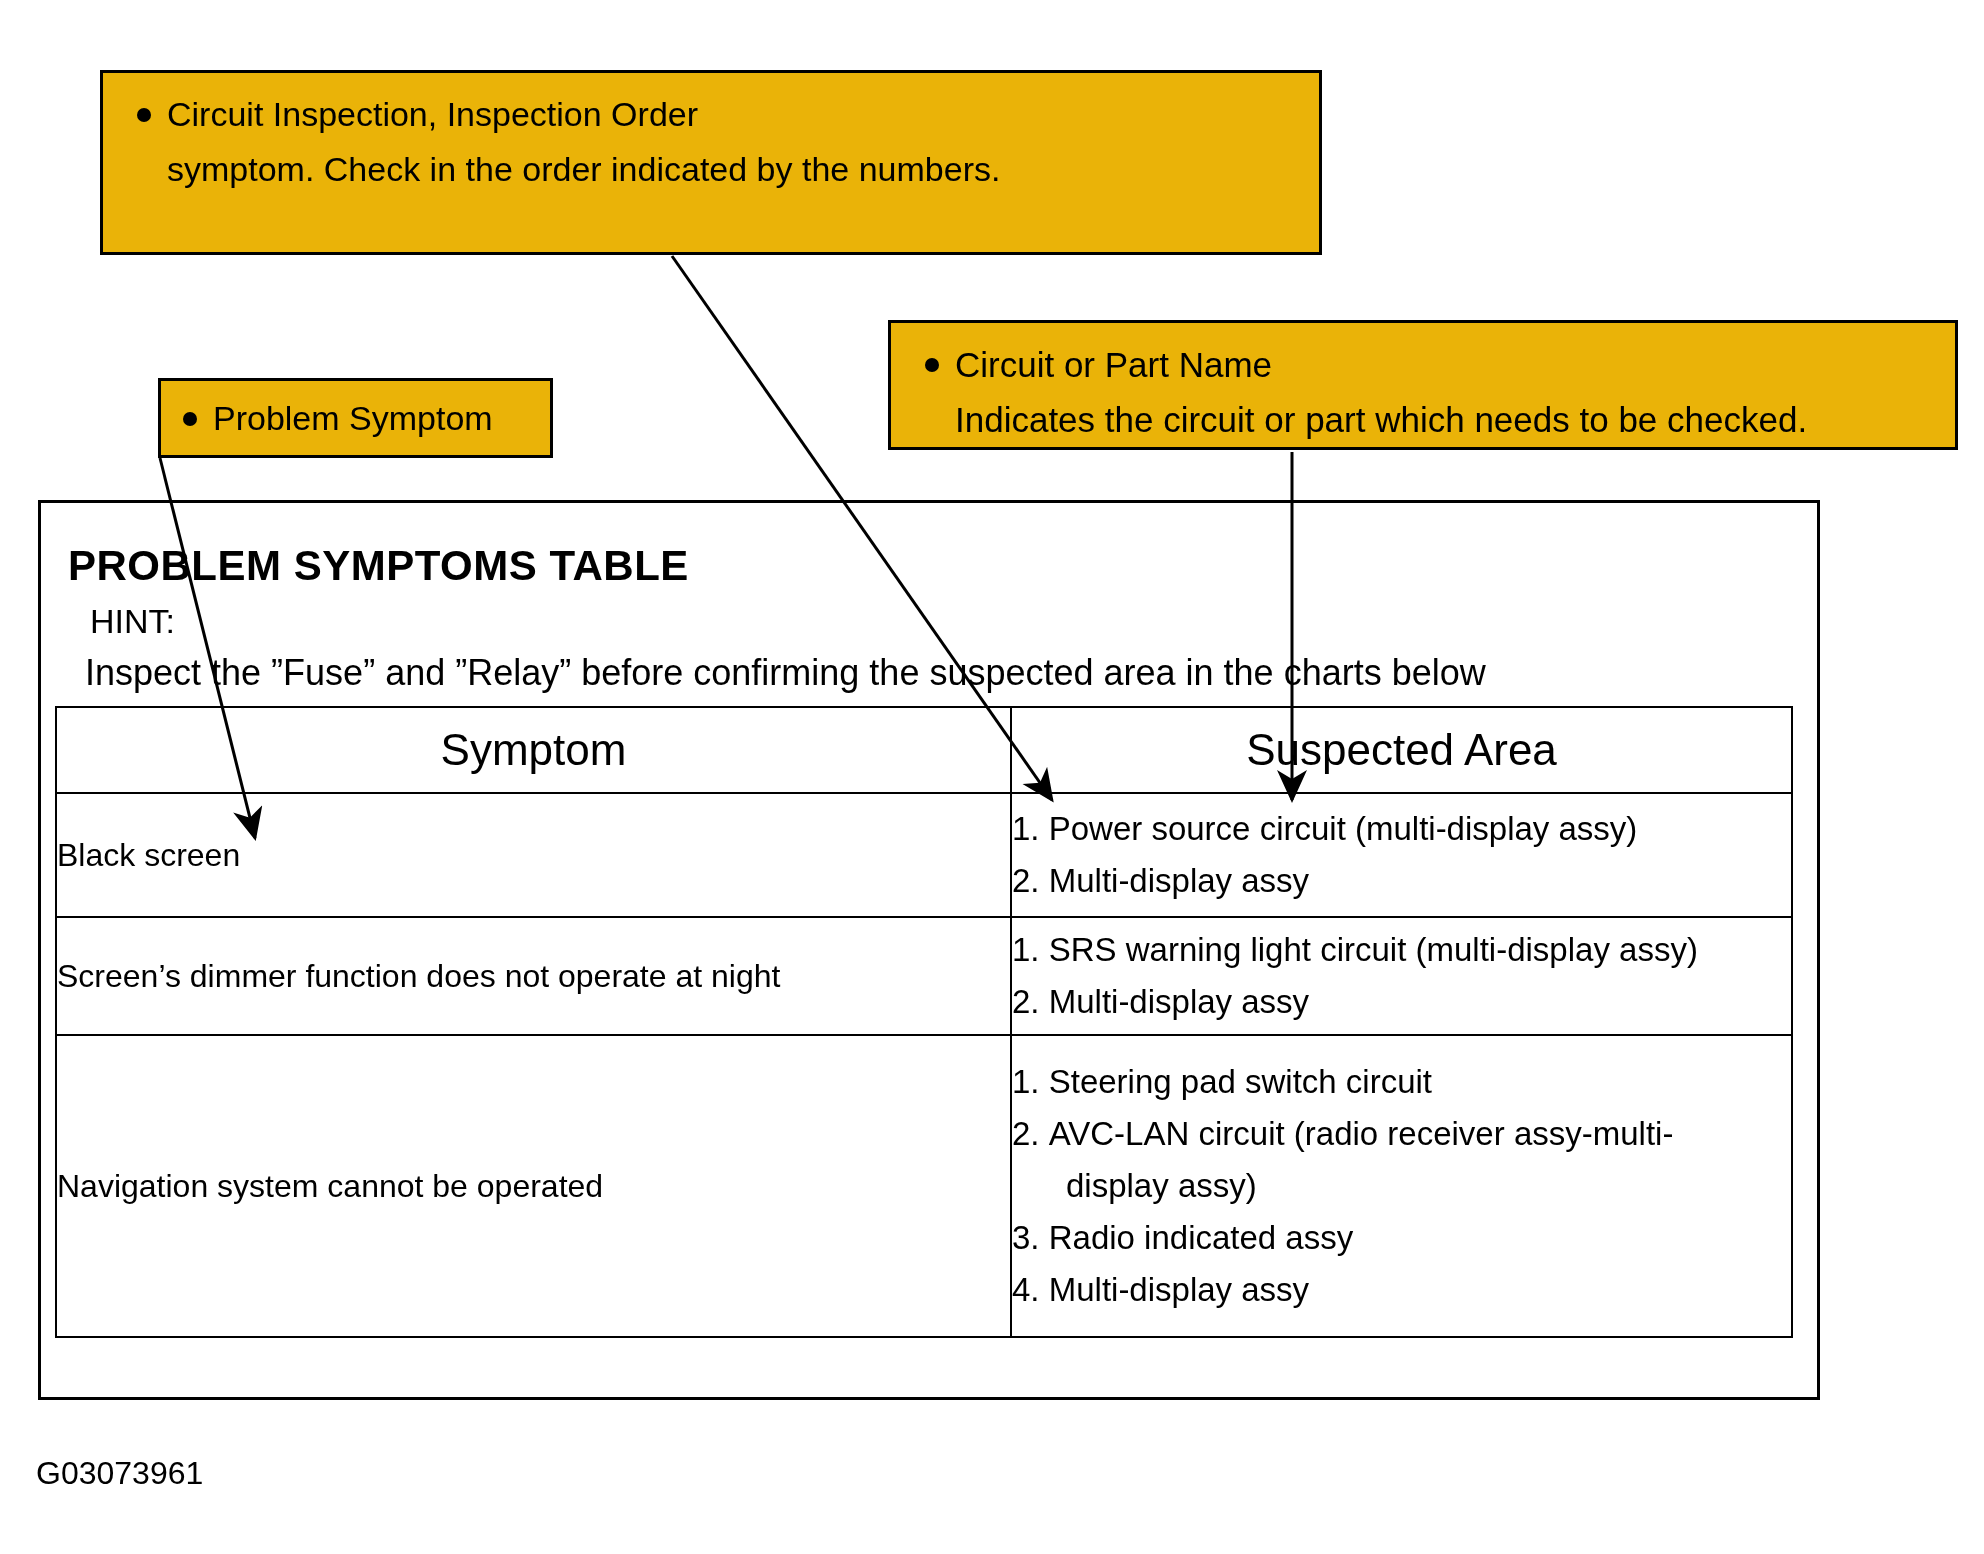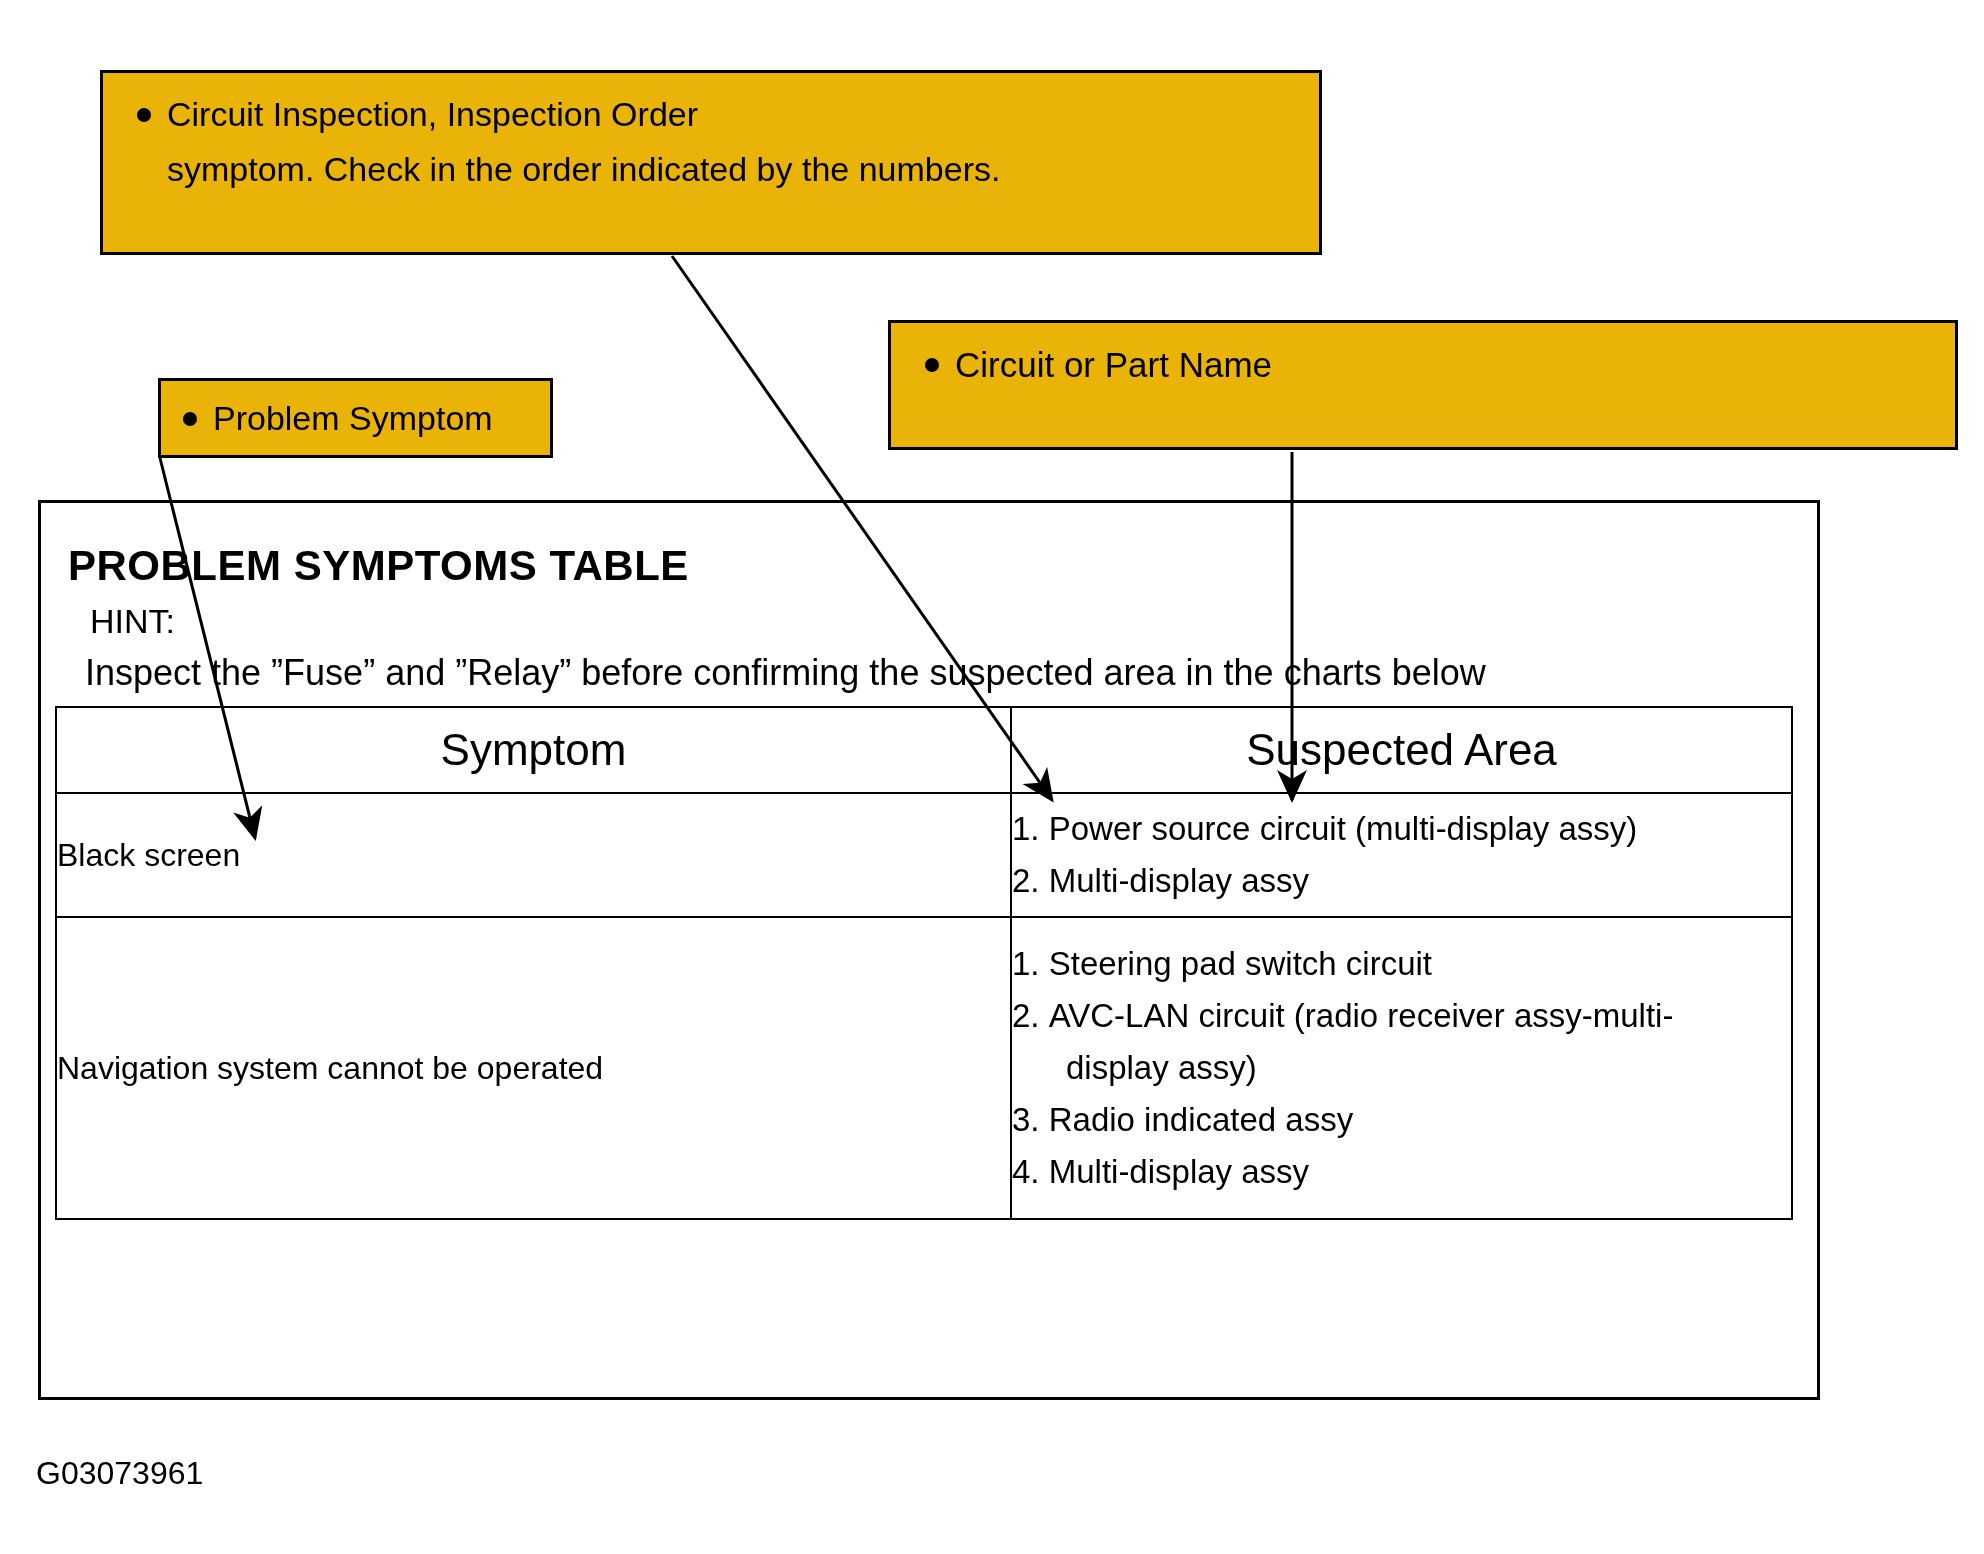--- a/index.html
+++ b/index.html
@@ -205,20 +205,21 @@
       <span class="bullet"></span>
       <span>Problem Symptom</span>
     </span>
   </div>
 
   <div class="callout" id="callout-partname">
     <span class="line bullet-line">
       <span class="bullet"></span>
       <span>Circuit or Part Name</span>
     </span>
+    <span class="line sub-line">Indicates the circuit or part which needs to be checked.</span>
   </div>
 
   <div id="main-box"></div>
 
   <div id="page-title">PROBLEM SYMPTOMS TABLE</div>
   <div id="hint-label">HINT:</div>
   <div id="hint-text">Inspect the ”Fuse” and ”Relay” before confirming the suspected area in the charts below</div>
 
   <table id="symptoms-table">
     <colgroup>
@@ -234,20 +235,29 @@
       <tr class="row-1">
         <td class="sym-cell">Black screen</td>
         <td class="area-cell">
           <ol>
             <li><span>1.</span>&nbsp;<span>Power source circuit (multi-display assy)</span></li>
             <li><span>2.</span>&nbsp;<span>Multi-display assy</span></li>
           </ol>
         </td>
       </tr>
 
+      <tr class="row-2">
+        <td class="sym-cell">Screen’s dimmer function does not operate at night</td>
+        <td class="area-cell">
+          <ol>
+            <li><span>1.</span>&nbsp;<span>SRS warning light circuit (multi-display assy)</span></li>
+            <li><span>2.</span>&nbsp;<span>Multi-display assy</span></li>
+          </ol>
+        </td>
+      </tr>
 
       <tr class="row-3">
         <td class="sym-cell">Navigation system cannot be operated</td>
         <td class="area-cell">
           <ol>
             <li><span>1.</span>&nbsp;<span>Steering pad switch circuit</span></li>
             <li><span>2.</span>&nbsp;<span>AVC-LAN circuit (radio receiver assy-multi-</span><span class="cont">display assy)</span></li>
             <li><span>3.</span>&nbsp;<span>Radio indicated assy</span></li>
             <li><span>4.</span>&nbsp;<span>Multi-display assy</span></li>
           </ol>

